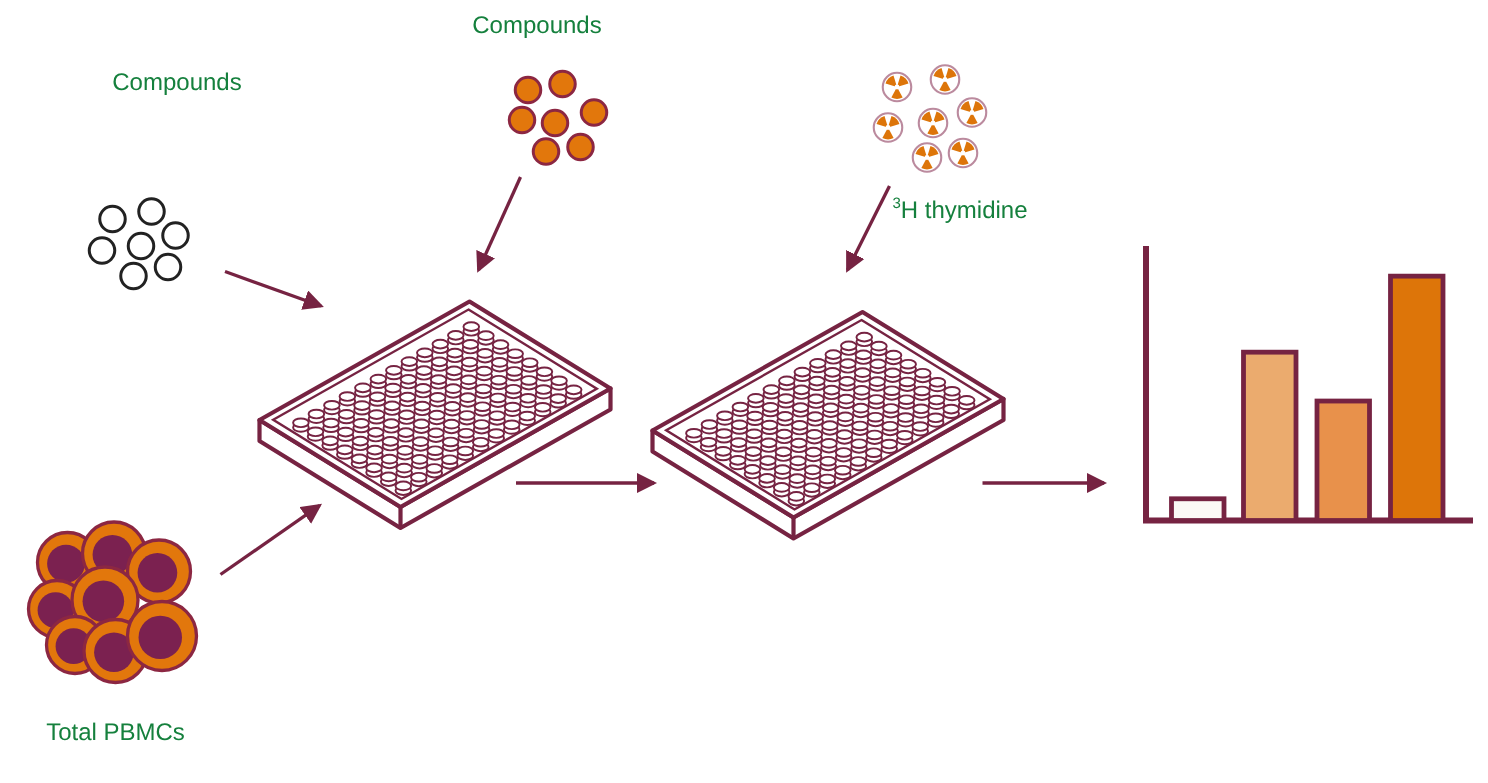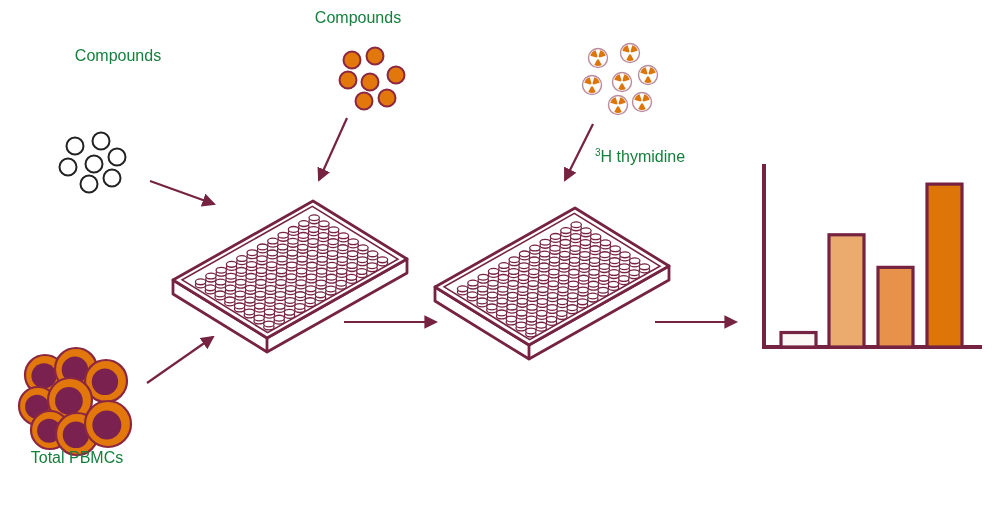--- a/index.html
+++ b/index.html
@@ -926,19 +926,19 @@
         <rect x="927" y="184.1" width="35" height="162.9" fill="#DD7509" stroke="#762342" stroke-width="3.2"></rect>
       </g>
   </svg>
 
   <div class="label" style="left:28px;top:44px;width:180px;">
     <div>Compounds</div>
   </div>
 
   <div class="label" style="left:278px;top:6px;width:160px;"><span>Compounds</span></div>
 
-  <div class="label" style="left:595px;top:145px;text-align:left;"><sup>3</sup><span>H thymidine</span></div>
+  <div class="label" style="left:595px;top:129px;text-align:left;"><sup>3</sup><span>H thymidine</span></div>
 
-  <div class="label" style="left:1px;top:445px;width:152px;line-height:25px;text-align:center;">
+  <div class="label" style="left:1px;top:476px;width:152px;line-height:25px;text-align:center;">
     <div>Total PBMCs</div>
   </div>
 
 </div>
 
 </body></html>

